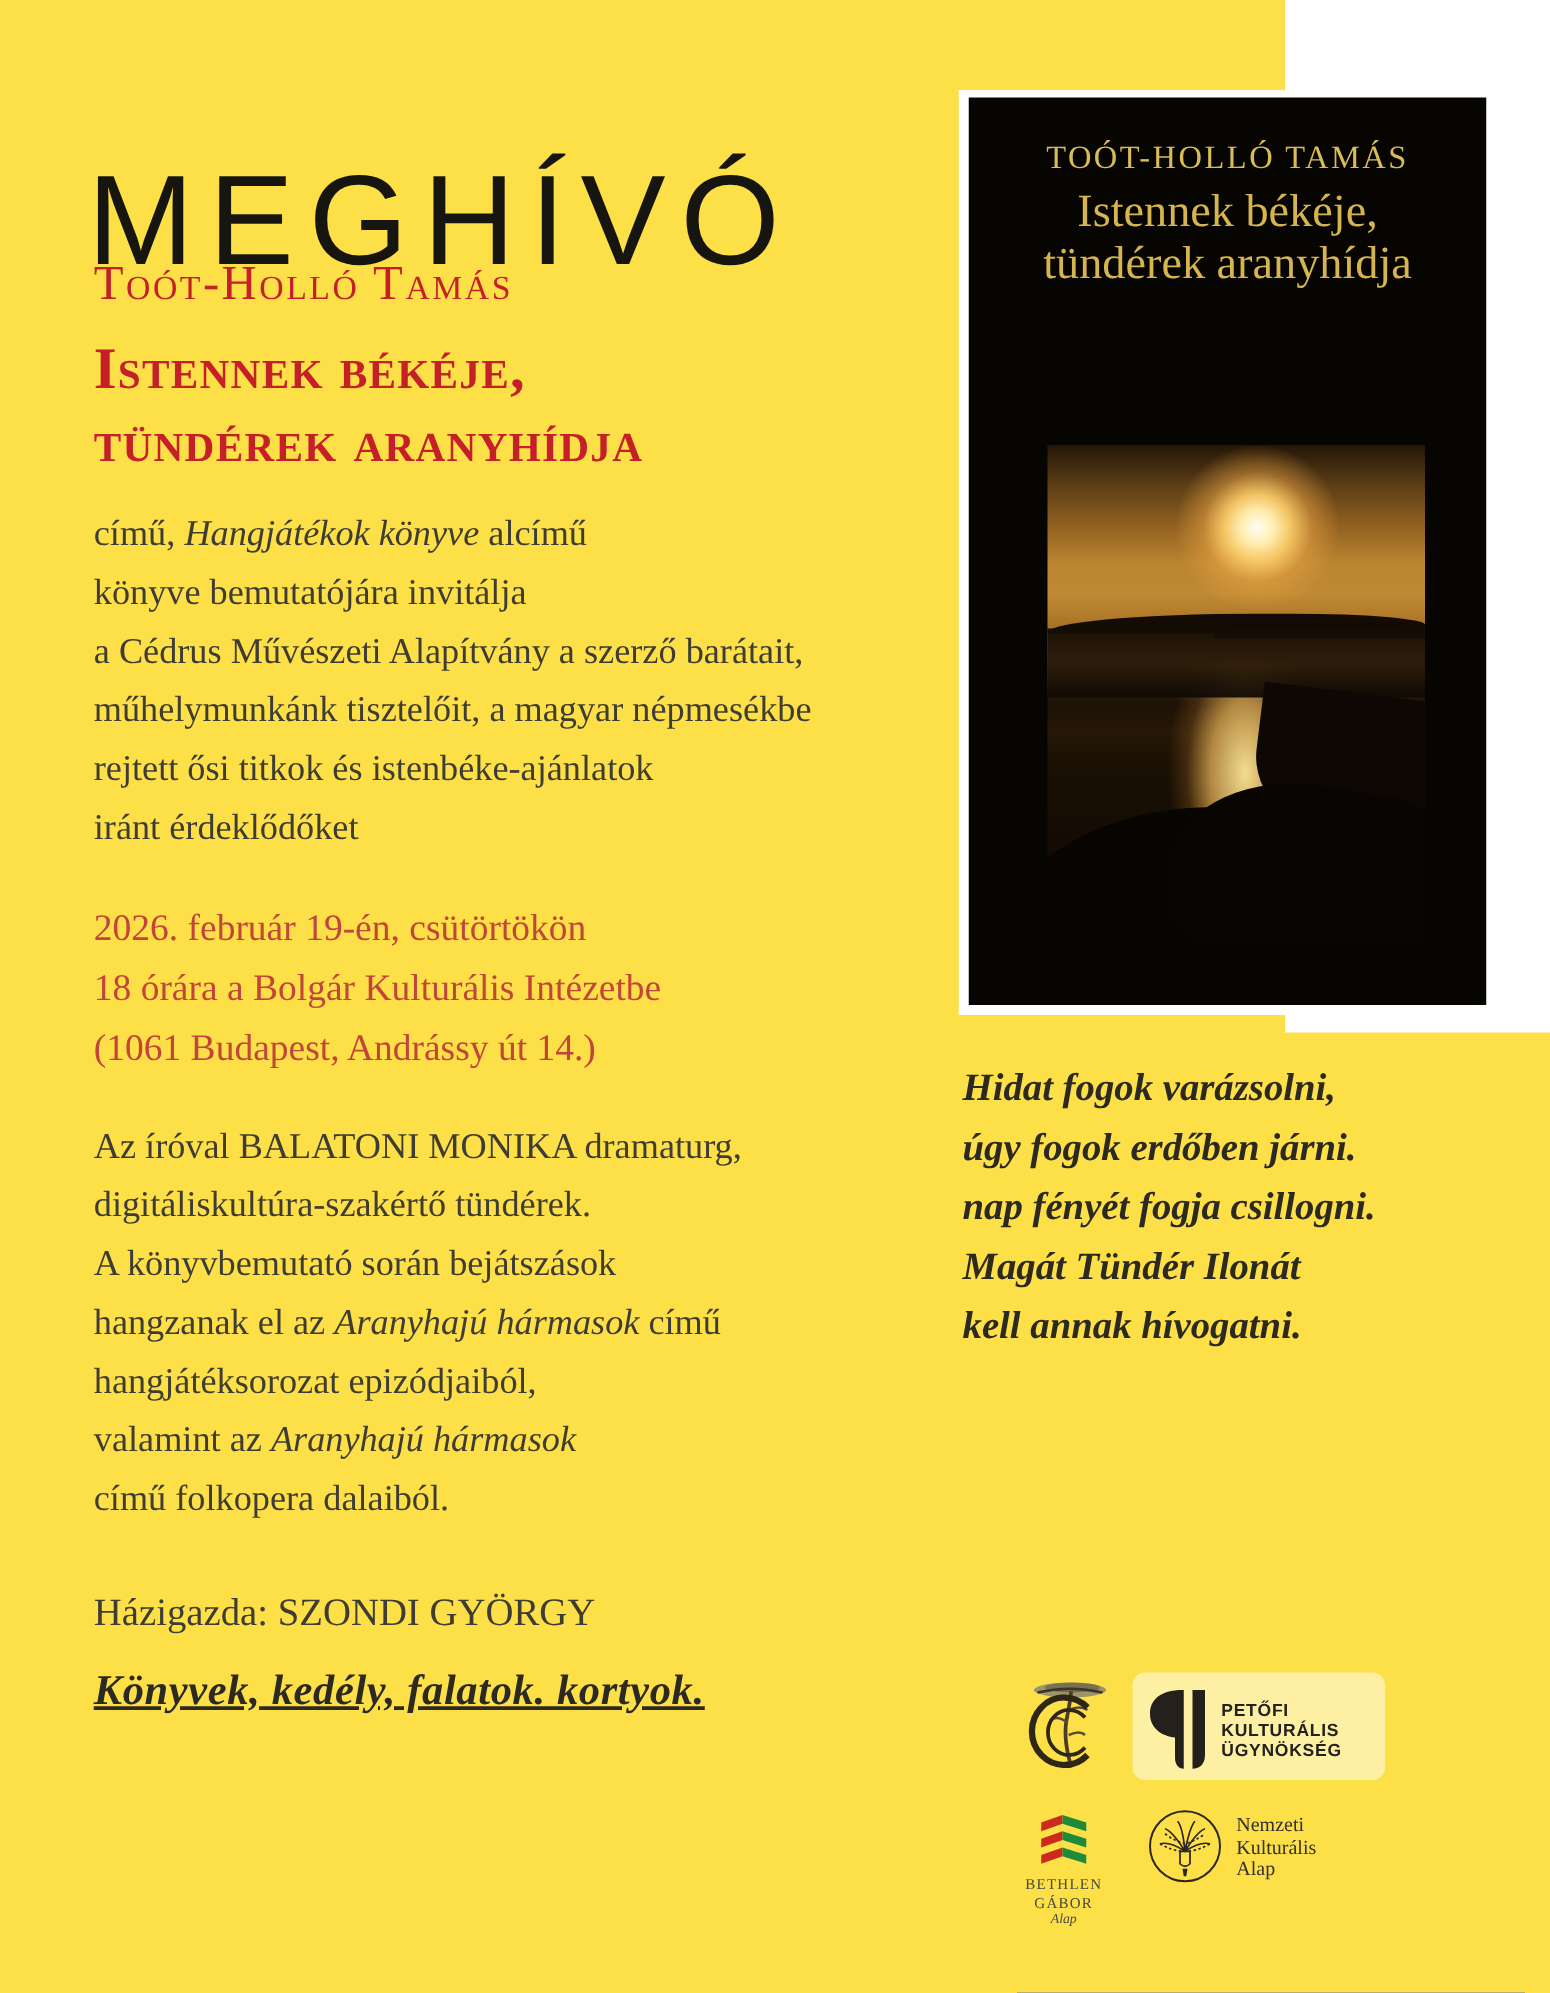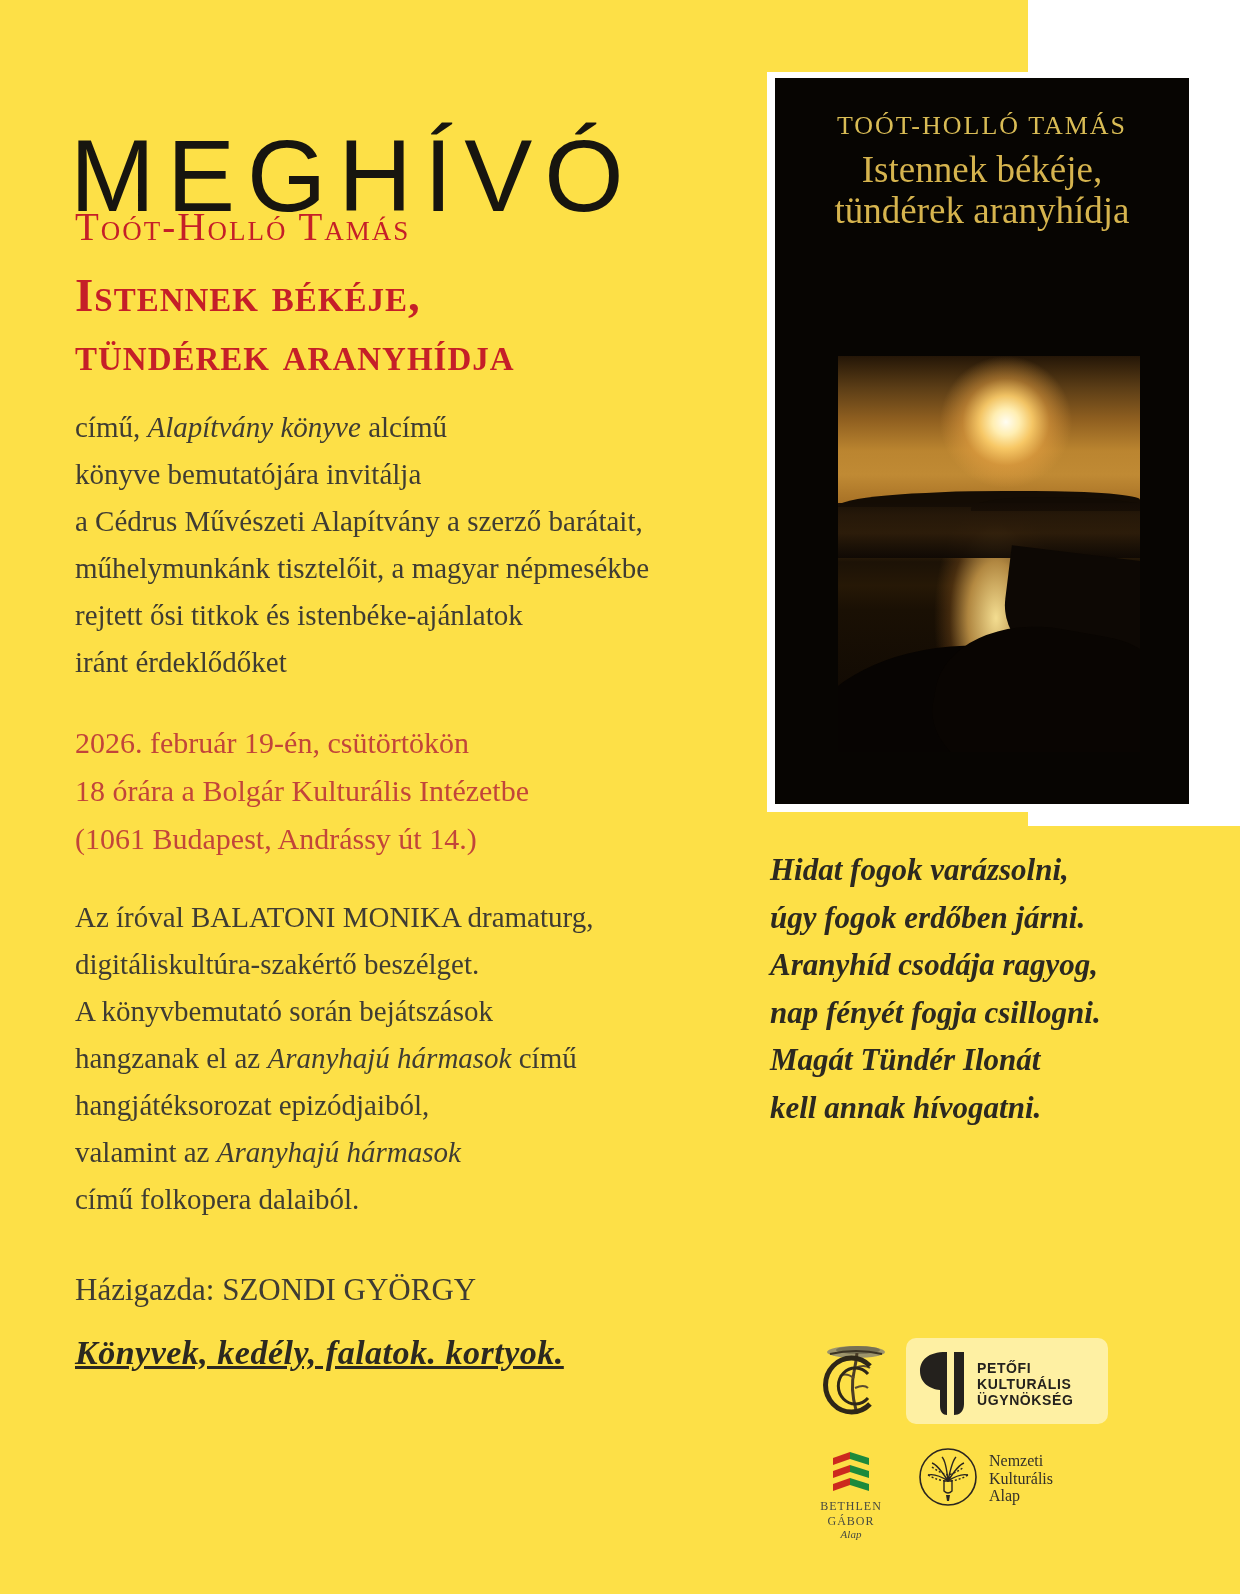--- a/index.html
+++ b/index.html
@@ -73,35 +73,35 @@
   <div class="white-panel"></div>
 
   <h1 class="meghivo">MEGHÍVÓ</h1>
   <div class="author">Toót-Holló Tamás</div>
   <div class="book-title">
     <div>Istennek békéje,</div>
     <div>tündérek aranyhídja</div>
   </div>
 
   <div class="para intro">
-      <div class="line"><span>című, </span><span class="it">Alapítvány könyve</span><span> alcímű</span></div>
+      <div class="line"><span>című, </span><span class="it">Hangjátékok könyve</span><span> alcímű</span></div>
       <div class="line"><span>könyve bemutatójára invitálja</span></div>
       <div class="line"><span>a Cédrus Művészeti Alapítvány a szerző barátait,</span></div>
       <div class="line"><span>műhelymunkánk tisztelőit, a magyar népmesékbe</span></div>
       <div class="line"><span>rejtett ősi titkok és istenbéke-ajánlatok</span></div>
       <div class="line"><span>iránt érdeklődőket</span></div>
     </div>
   <div class="date-block">
       <div class="line"><span>2026. február 19-én, csütörtökön</span></div>
       <div class="line"><span>18 órára a Bolgár Kulturális Intézetbe</span></div>
       <div class="line"><span>(1061 Budapest, Andrássy út 14.)</span></div>
     </div>
   <div class="para program">
       <div class="line"><span>Az íróval BALATONI MONIKA dramaturg,</span></div>
-      <div class="line"><span>digitáliskultúra-szakértő beszélget.</span></div>
+      <div class="line"><span>digitáliskultúra-szakértő tündérek.</span></div>
       <div class="line"><span>A könyvbemutató során bejátszások</span></div>
       <div class="line"><span>hangzanak el az </span><span class="it">Aranyhajú hármasok</span><span> című</span></div>
       <div class="line"><span>hangjátéksorozat epizódjaiból,</span></div>
       <div class="line"><span>valamint az </span><span class="it">Aranyhajú hármasok</span></div>
       <div class="line"><span>című folkopera dalaiból.</span></div>
     </div>
   <div class="host">Házigazda: SZONDI GYÖRGY</div>
   <div class="tagline">Könyvek, kedély, falatok. kortyok.</div>
 
   <div class="book-cover">
@@ -118,21 +118,20 @@
         <div class="shore"></div>
         <div class="fg"></div>
         <div class="fg2"></div>
       </div>
     </div>
   </div>
 
   <div class="poem">
       <div class="line"><span>Hidat fogok varázsolni,</span></div>
       <div class="line"><span>úgy fogok erdőben járni.</span></div>
-      <div class="line"><span>Aranyhíd csodája ragyog,</span></div>
       <div class="line"><span>nap fényét fogja csillogni.</span></div>
       <div class="line"><span>Magát Tündér Ilonát</span></div>
       <div class="line"><span>kell annak hívogatni.</span></div>
     </div>
 
   <div class="petofi-bg"></div>
 
   <div class="cedrus">
     <svg width="78" height="78" viewBox="0 0 78 78">
       <ellipse cx="40" cy="14" rx="29" ry="6" fill="#8c8672" opacity=".85"></ellipse>

